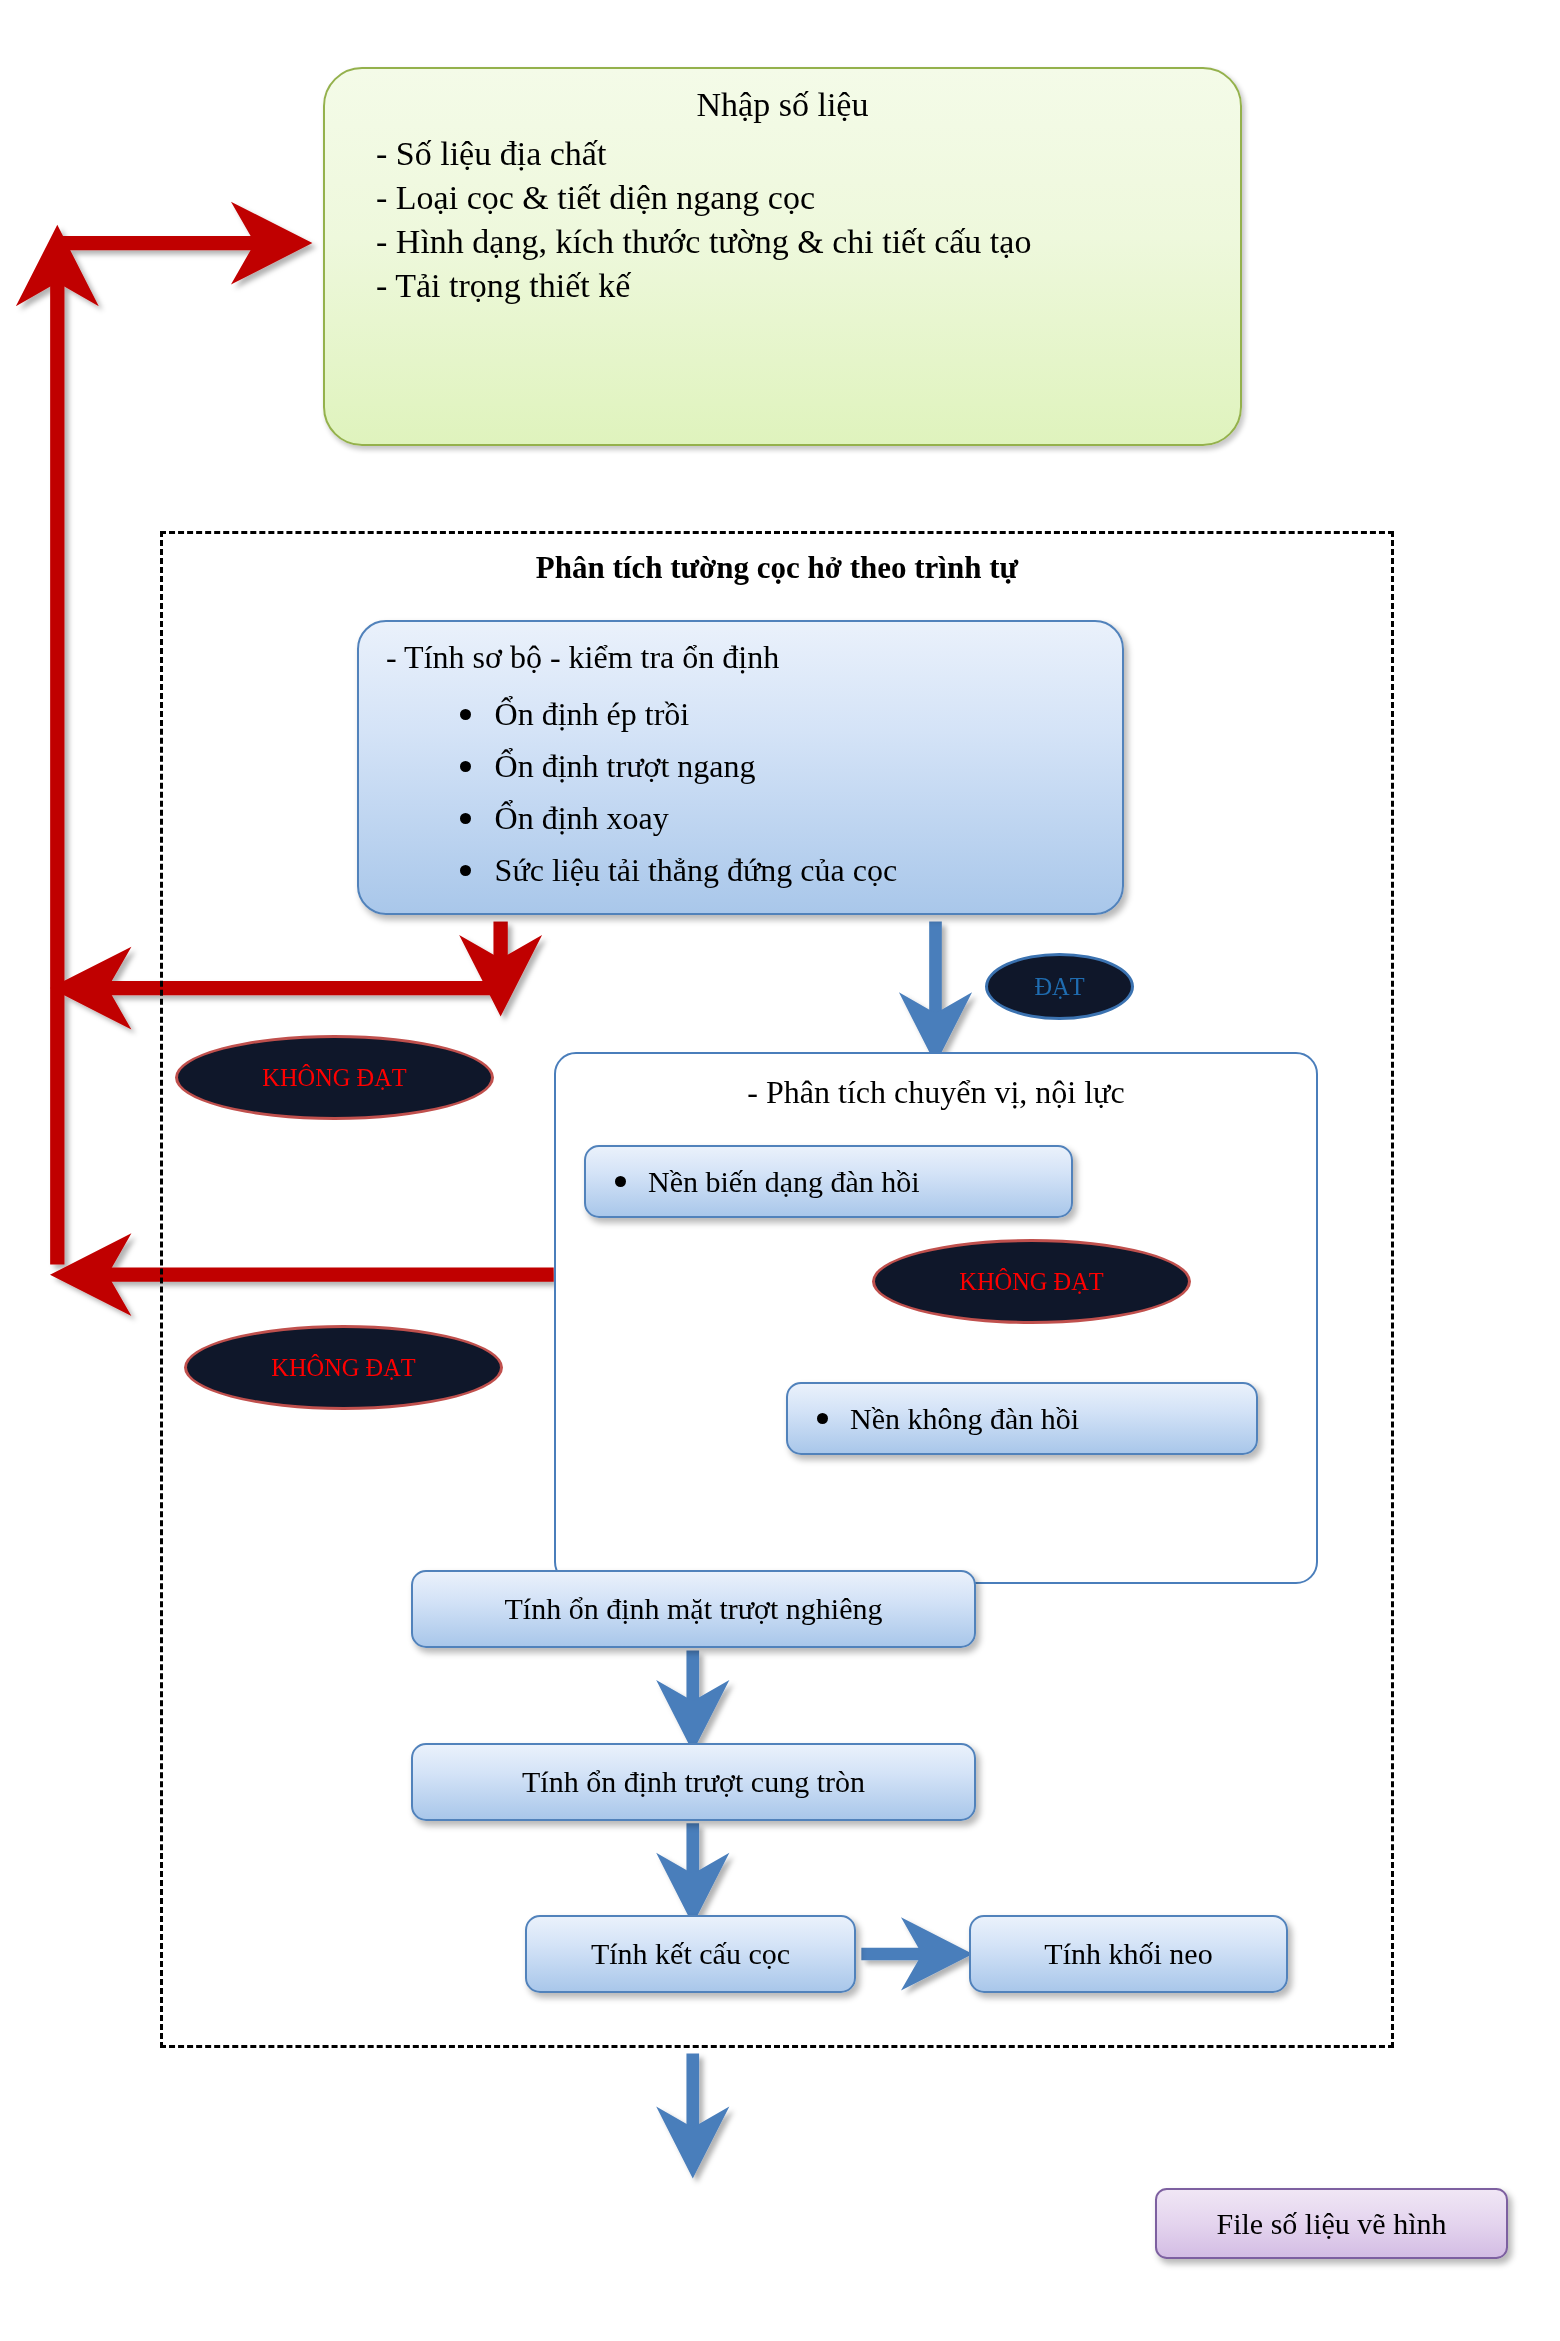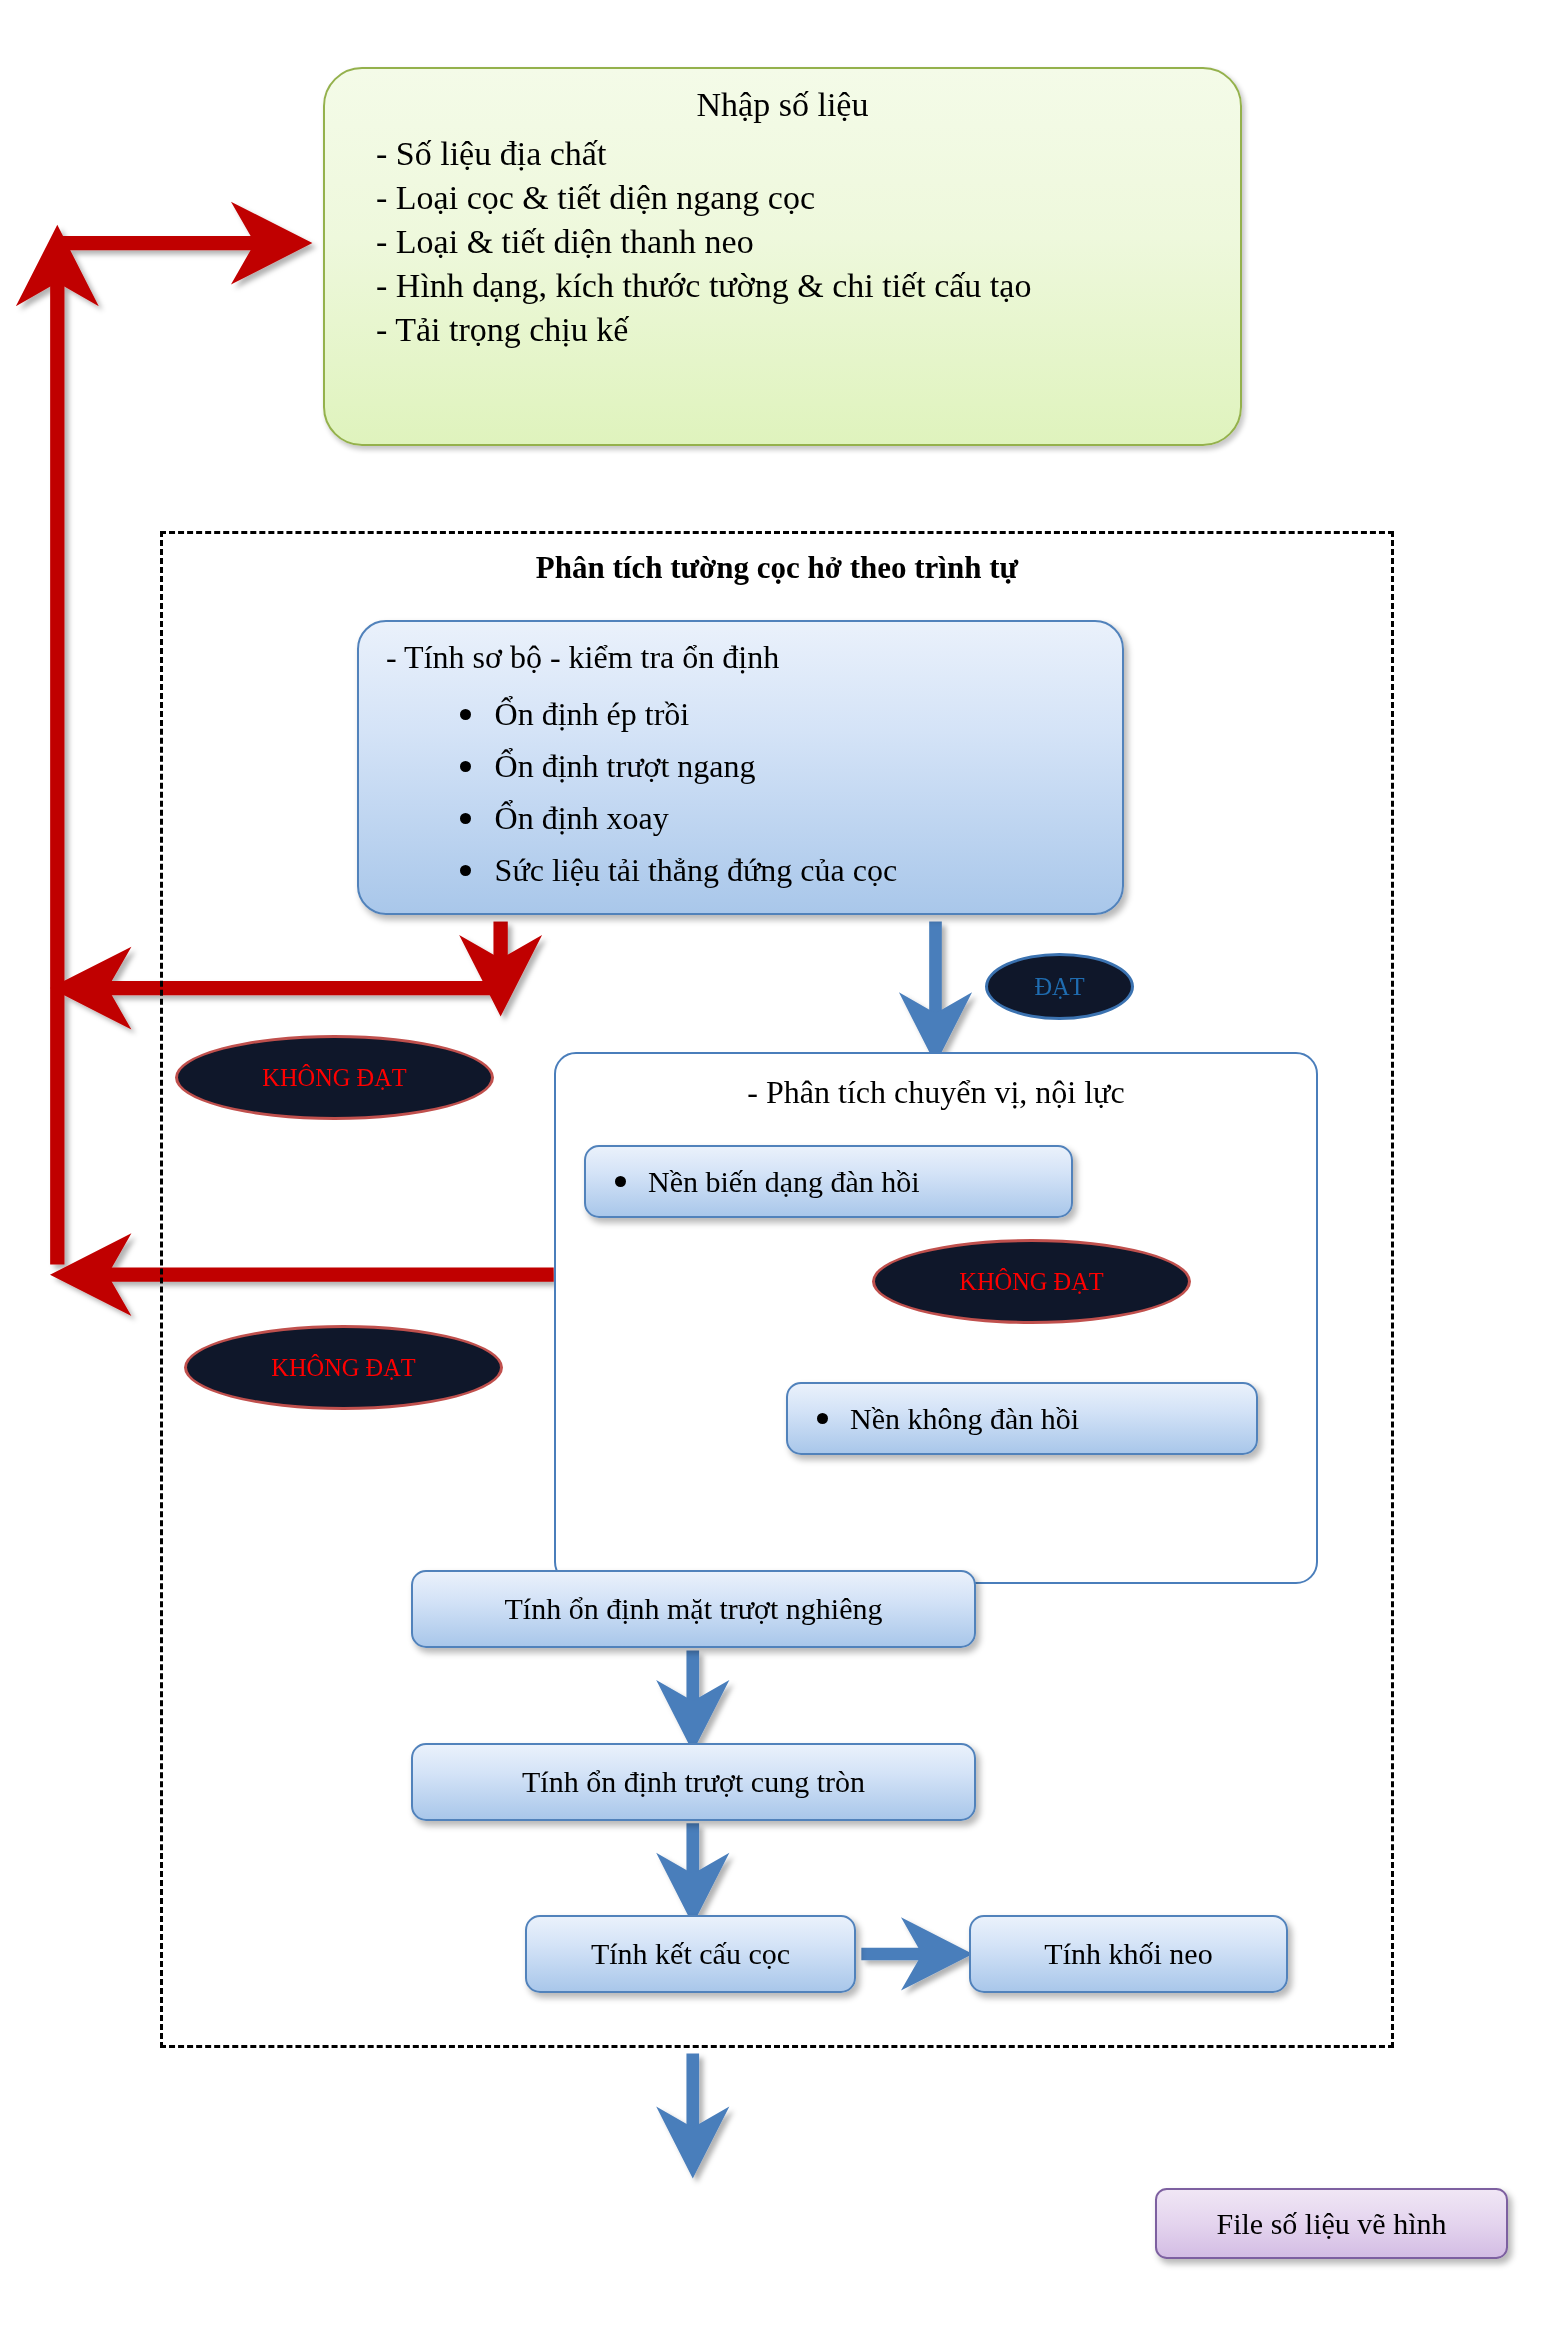--- a/index.html
+++ b/index.html
@@ -156,23 +156,22 @@
     <g filter="url(#sh)">
       <line x1="1165" y1="2637" x2="1335" y2="2637" stroke="#7d60a0" stroke-width="16" marker-end="url(#purplehead)"></line>
     </g>
   </svg>
 
   <div class="box green-box">
     <div class="green-title">Nhập số liệu</div>
     <div class="green-list">
       <div>- Số liệu địa chất</div>
       <div>- Loại cọc &amp; tiết diện ngang cọc</div>
-      <div>- Loại &amp; tiết diện thanh neo</div>
       <div>- Hình dạng, kích thước tường &amp; chi tiết cấu tạo</div>
-      <div>- Tải trọng chịu kế</div>
+      <div>- Tải trọng thiết kế</div>
     </div>
   </div>
 
   <div class="box dashed-box"></div>
   <div class="dashed-title">Phân tích tường cọc hở theo trình tự</div>
 
   <div class="box blue blue-lg box-prelim">
     <div class="prelim-head">- Tính sơ bộ - kiểm tra ổn định</div>
     <div class="prelim-ul">
       <div class="row">

